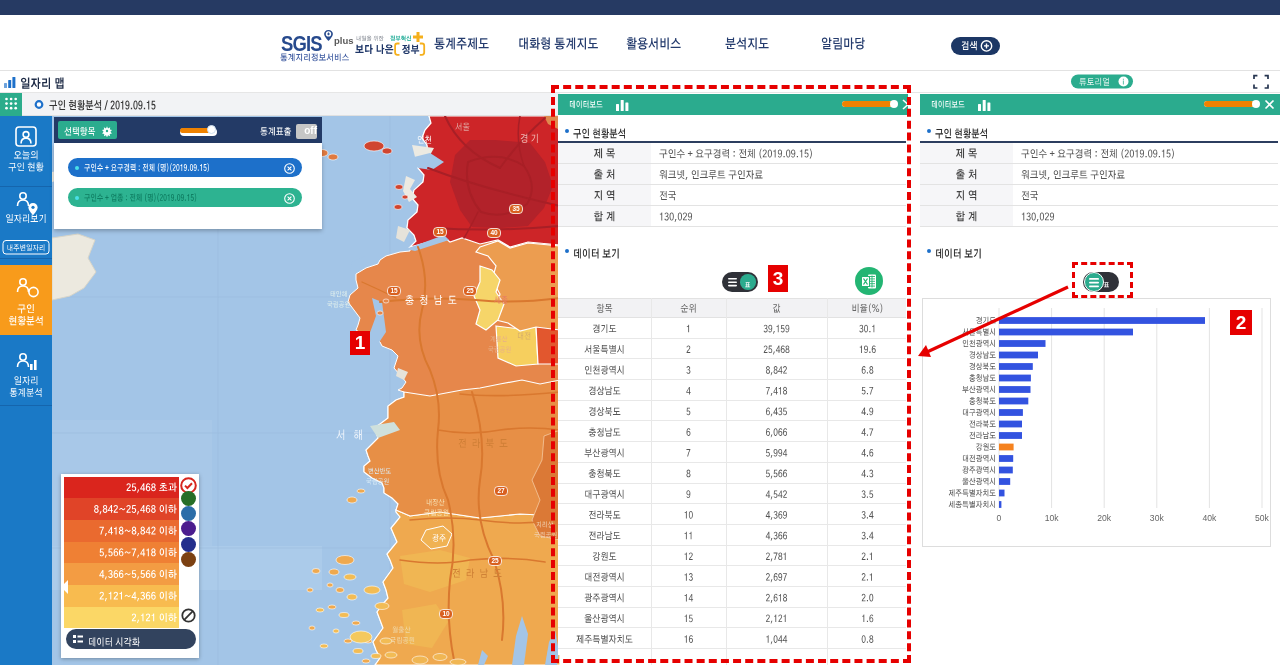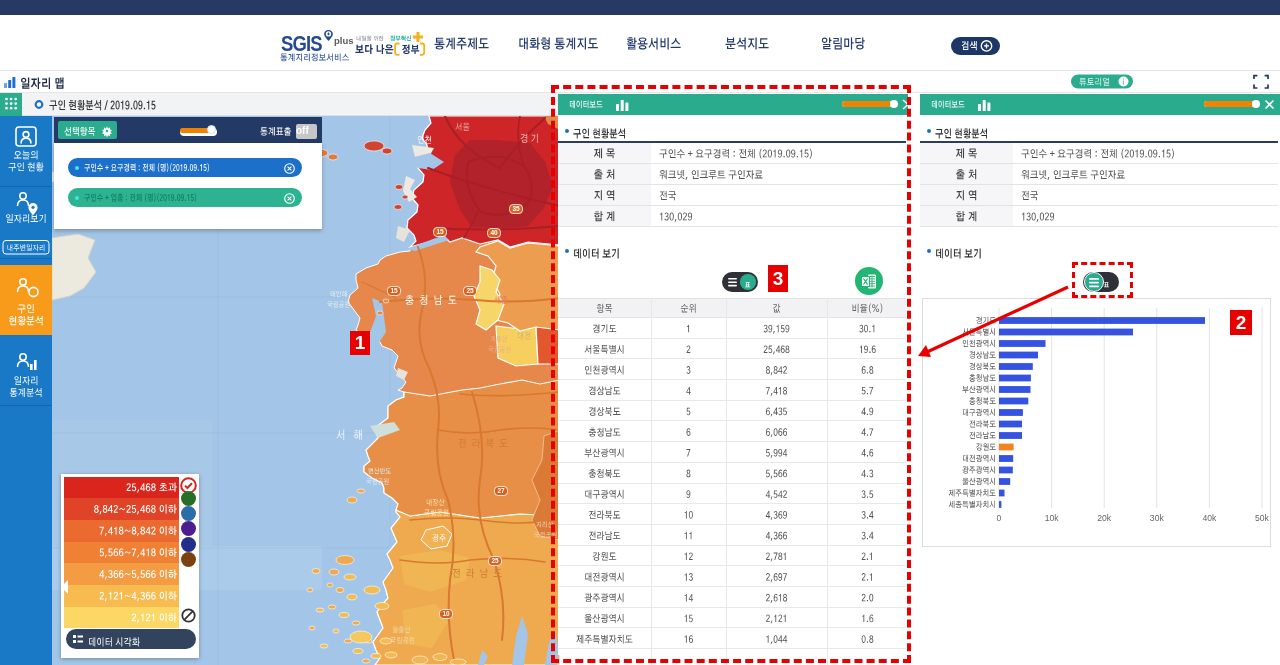--- a/index.html
+++ b/index.html
@@ -140,21 +140,21 @@
     <path d="M6 0l1.2 1.8 2.1-.6.3 2.2 2.2.3-.6 2.1L13 7z" fill="none"></path>
     <g fill="#fff">
       <circle cx="6" cy="6" r="2"></circle>
       <path d="M6 1.2 7 3.4 9.2 2.2 8.8 4.6 11 5l-1.6 1.8L11 8.6l-2.3.4.4 2.3-2.1-1-1 2.1-1-2.1-2.1 1 .4-2.3L1 8.6l1.6-1.8L1 5l2.2-.4-.4-2.4L5 3.4z" fill-rule="evenodd"></path>
       <circle cx="6" cy="6" r="1.2" fill="#2bac8e"></circle>
     </g>
   </svg>
 <div class="abs" style="left:180px;top:127.5px;width:37px;height:8px;background:#fff;border-radius:4px"></div>
 <div class="abs" style="left:180px;top:127.5px;width:33px;height:5px;background:#ef8200;border-radius:3px"></div>
 <div class="abs" style="left:207px;top:124.5px;width:9px;height:9px;background:#fff;border-radius:50%;border:1.5px solid #cfe0f0"></div>
-<div class="abs" style="left:296px;top:124px;width:21px;height:15px;background:#c6c6c6;border-radius:2px;color:#fff;font-size:10px;font-weight:bold;text-align:left;line-height:14px">off</div>
+<div class="abs" style="left:296px;top:124px;width:21px;height:15px;background:#c6c6c6;border-radius:2px;color:#fff;font-size:10px;font-weight:bold;text-align:right;line-height:14px">off</div>
 <div class="abs" style="left:54px;top:143px;width:268px;height:86px;background:#fff;box-shadow:0 2px 4px rgba(0,0,0,.25)"></div>
 <div class="abs" style="left:68px;top:158px;width:234px;height:19px;background:#1d70ca;border-radius:10px"></div>
 <div class="abs" style="left:75px;top:165.5px;width:4px;height:4px;background:#49e0e8;border-radius:50%"></div>
 <div class="abs" style="left:68px;top:188px;width:234px;height:19px;background:#2db391;border-radius:10px"></div>
 <div class="abs" style="left:75px;top:195.5px;width:4px;height:4px;background:#49e0e8;border-radius:50%"></div>
 <svg class="abs" style="left:284px;top:162.5px" width="11" height="11" viewBox="0 0 11 11">
     <circle cx="5.5" cy="5.5" r="4.8" fill="none" stroke="#fff" stroke-width="1.1"></circle>
     <path d="M3.6 3.6l3.8 3.8M7.4 3.6l-3.8 3.8" stroke="#fff" stroke-width="1.1"></path>
   </svg>
 <svg class="abs" style="left:284px;top:192.5px" width="11" height="11" viewBox="0 0 11 11">

